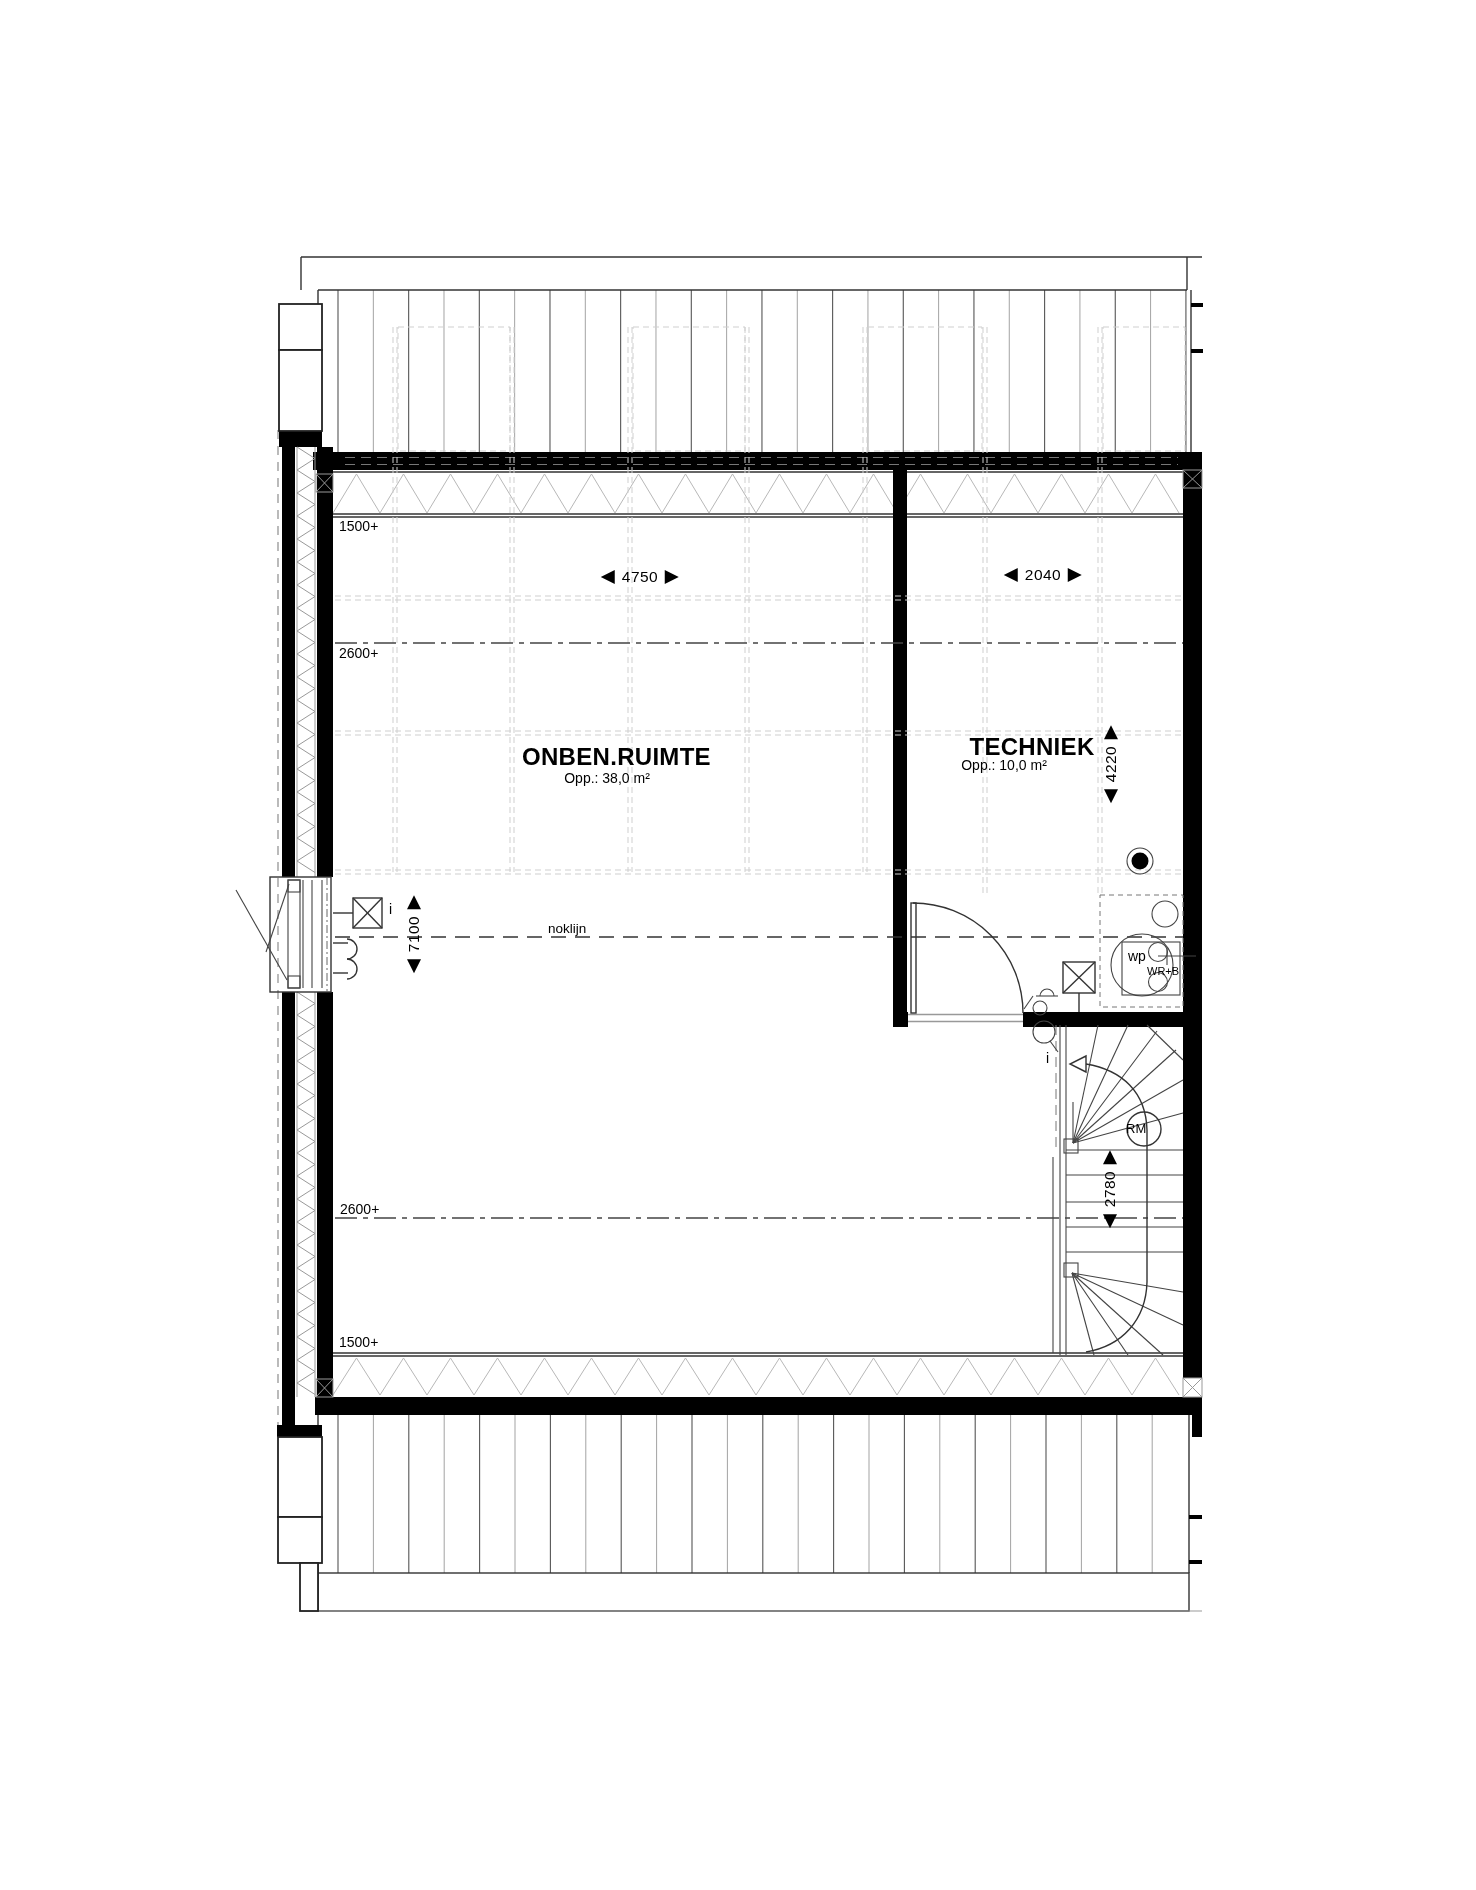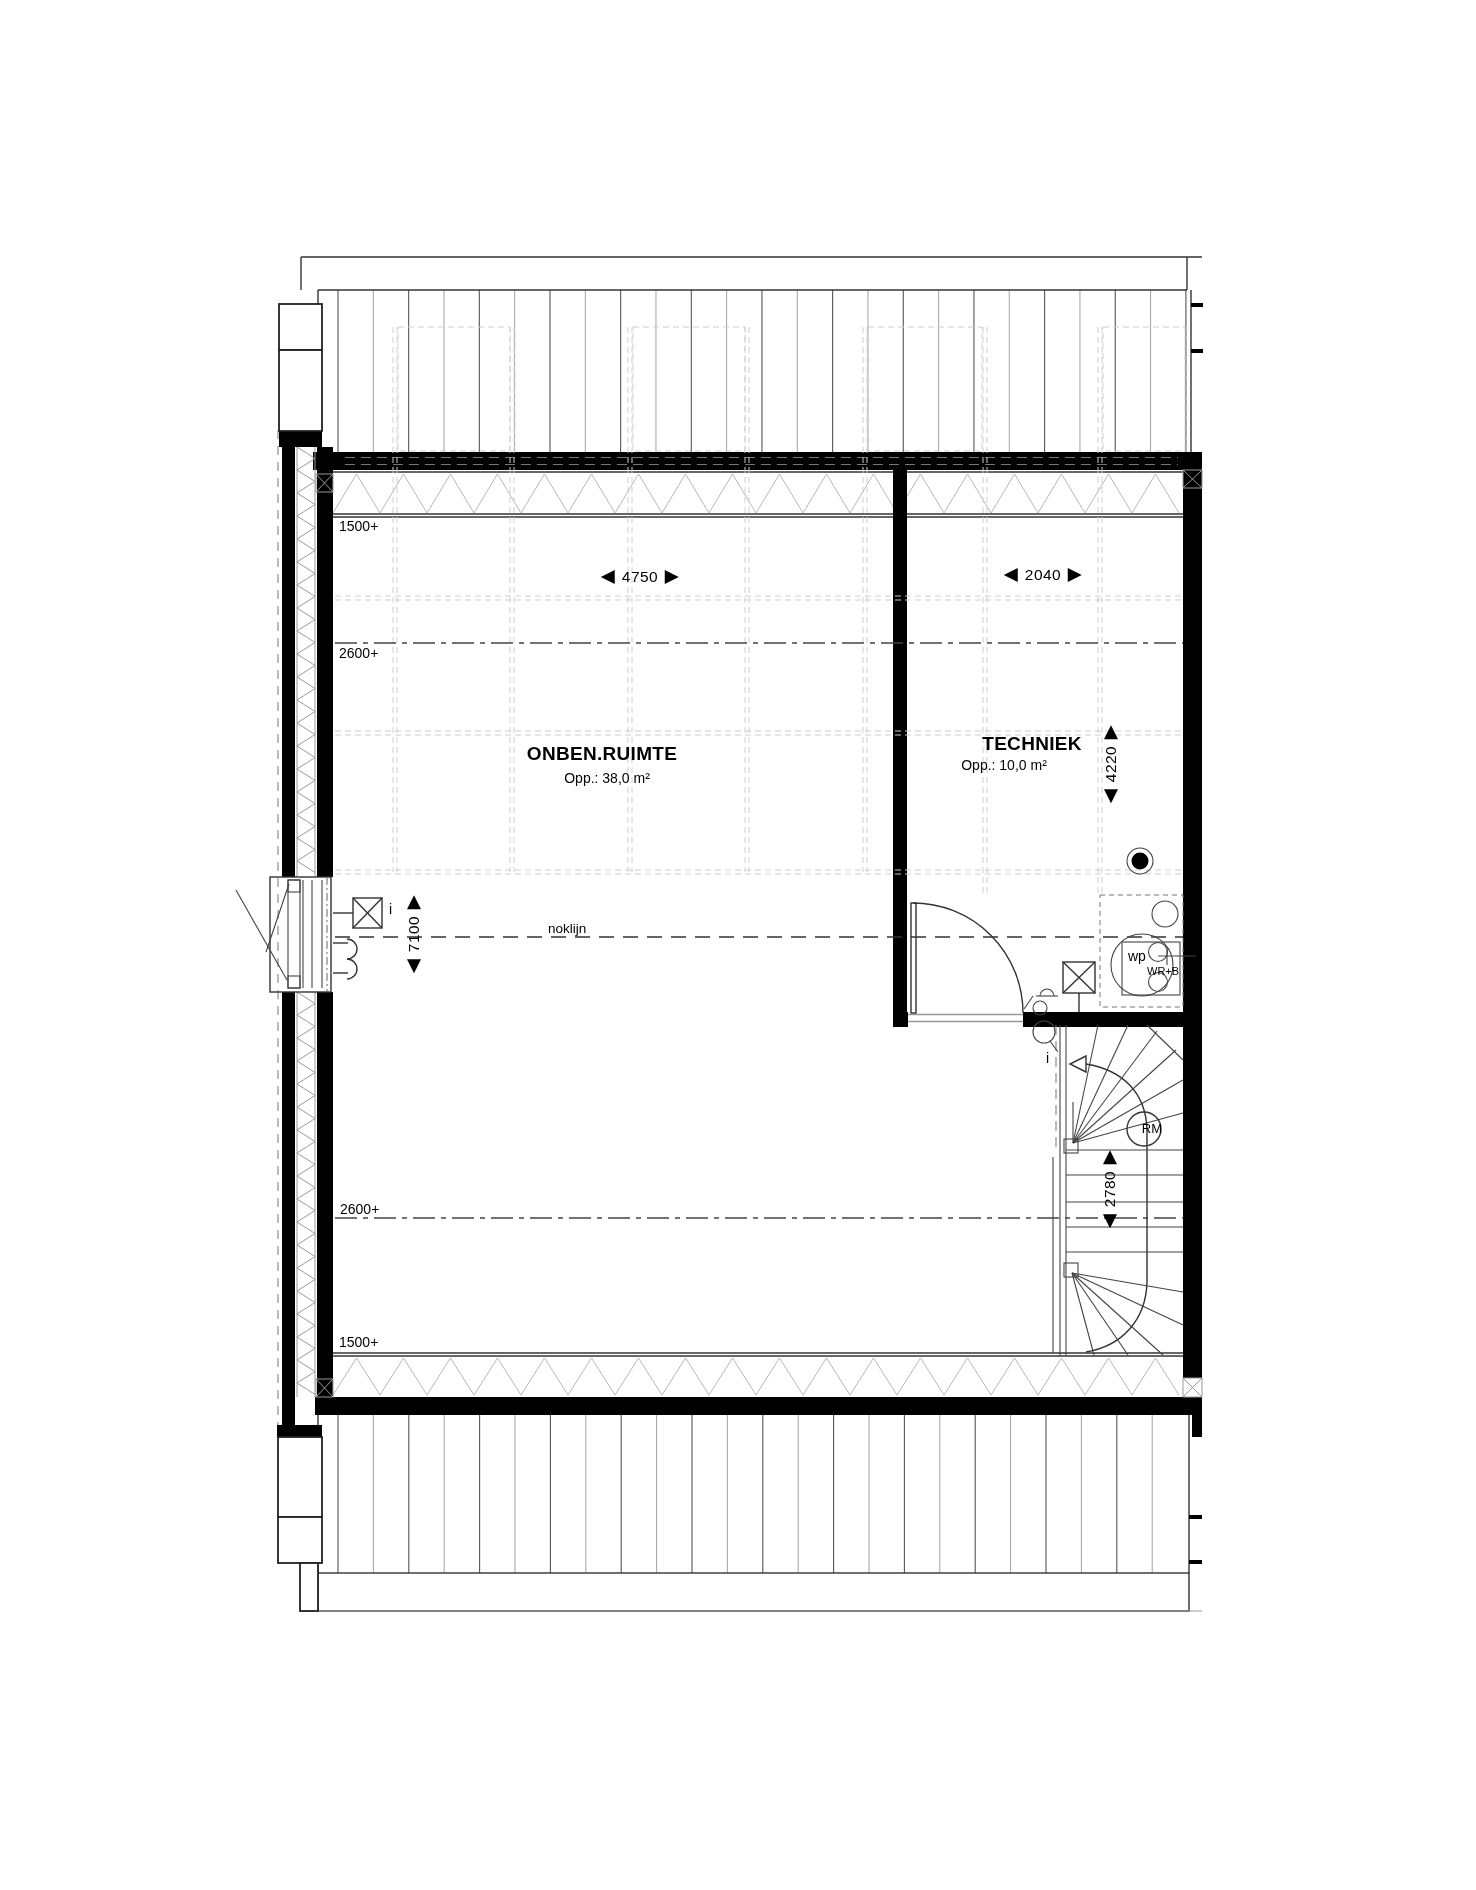--- a/index.html
+++ b/index.html
@@ -18,27 +18,27 @@
   .lwd{stroke:#aaa;stroke-width:1.6;fill:none;stroke-dasharray:9 7}
   .zz{stroke:#b8b8b8;stroke-width:1;fill:none}
   .rl1{stroke:#555;stroke-width:1.1}
   .rl2{stroke:#a3a3a3;stroke-width:1}
   .wf{fill:#fff;stroke:#222;stroke-width:1.8}
   .bk{fill:#000;stroke:none}
   .wpd{stroke:#777;stroke-width:1;fill:none;stroke-dasharray:5 4}
   .thr{stroke:#999;stroke-width:1.5;fill:none}
   
   .lbl{position:absolute;white-space:nowrap;color:#000000}
-  .rn{font-size:19px;font-weight:bold;text-align:center;letter-spacing:.3px}
+  .rn{font-size:24px;font-weight:bold;text-align:center;letter-spacing:.3px}
   .ra{font-size:14px;text-align:center}
   .lv{font-size:14px}
   .nk{font-size:13.5px;background:#fff;padding:0 3px}
   .wp{font-size:14px}
   .wrb{font-size:11px}
-  .rm{font-size:13px;text-align:right}
+  .rm{font-size:13px;text-align:left}
   .inf{font-size:14px}
   .dim{position:absolute;display:flex;align-items:center;gap:7px;
        transform:translate(-50%,-50%);font-size:15.5px;letter-spacing:.5px}
   .dim.vert{transform:translate(-50%,-50%) rotate(-90deg)}
   .tl{width:0;height:0;border-top:7px solid transparent;border-bottom:7px solid transparent;border-right:14px solid #000}
   .tr{width:0;height:0;border-top:7px solid transparent;border-bottom:7px solid transparent;border-left:14px solid #000}
 </style>
 </head>
 <body>
 

